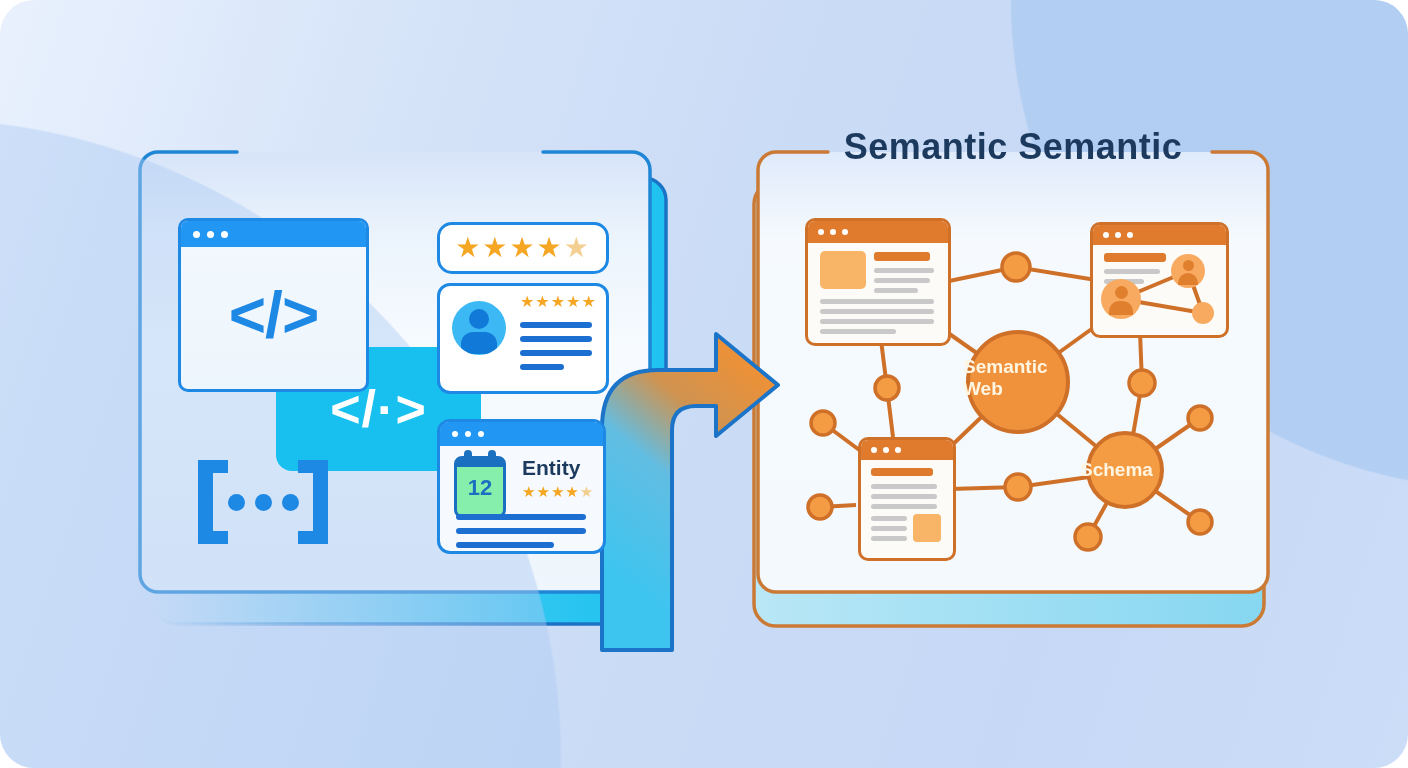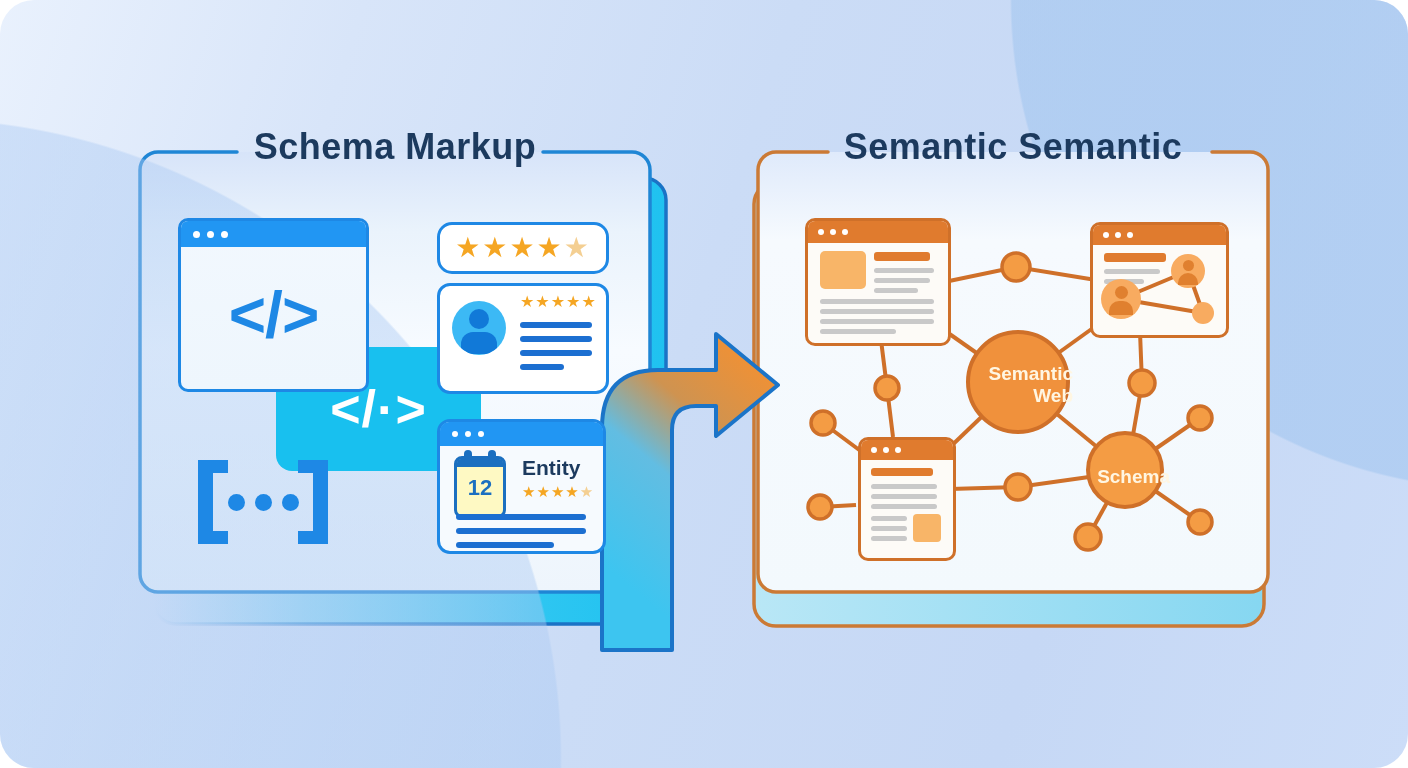--- a/index.html
+++ b/index.html
@@ -49,41 +49,41 @@
   .brk{position:absolute;top:8px;width:30px;height:84px;box-sizing:border-box;}
   .brk.l{left:0;border-left:15px solid #1e88e5;border-top:13px solid #1e88e5;border-bottom:13px solid #1e88e5;}
   .brk.r{right:0;border-right:15px solid #1e88e5;border-top:13px solid #1e88e5;border-bottom:13px solid #1e88e5;}
   .brk-dots{position:absolute;left:0;right:0;top:42px;display:flex;justify-content:center;gap:10px;}
   .brk-dots i{width:17px;height:17px;border-radius:50%;background:#1e88e5;}
 
   
   .event{position:absolute;left:437px;top:419px;width:163px;height:129px;background:#f6fafe;
     border:3px solid #1e88e5;border-radius:13px;overflow:visible;z-index:5;}
   .event .bbar{height:24px;border-radius:9px 9px 0 0;}
-  .cal{position:absolute;left:14px;top:34px;width:46px;height:56px;background:#fef9c3;
+  .cal{position:absolute;left:14px;top:34px;width:46px;height:56px;background:#86efac;
     border:3px solid #1b6fc0;border-radius:8px;}
   .cal-strip{position:absolute;top:0;left:0;right:0;height:8px;background:#1b6fc0;border-radius:4px 4px 0 0;}
   .cal-pin{position:absolute;top:-9px;width:8px;height:14px;border-radius:4px;background:#1b6fc0;}
   .cal-date{position:absolute;left:0;right:0;top:16px;text-align:center;color:#1b6fc0;font-size:22px;font-weight:bold;}
   .ev-label{position:absolute;left:82px;top:34px;color:#1c3a5e;font-size:21px;font-weight:bold;}
   .event .stars{position:absolute;left:82px;top:62px;font-size:15px;letter-spacing:1px;}
 
   
   .ocard{position:absolute;background:#fdfbf7;border:3.5px solid #cf7029;border-radius:10px;overflow:hidden;z-index:5;}
   .obar{background:#e07b2e;display:flex;align-items:center;gap:6px;padding-left:10px;}
   .odot{width:6px;height:6px;border-radius:50%;background:#ffffff;}
   .oline{position:absolute;border-radius:3px;background:#e07b2e;}
   .gline{position:absolute;border-radius:3px;background:#c9c9c9;}
   .oimg{position:absolute;background:#f8b568;border-radius:5px;}
   .pnode{position:absolute;border-radius:50%;background:#f8ab60;overflow:hidden;}
   .pn-head{border-radius:50%;background:#e0802f;margin:0 auto;}
   .pn-body{border-radius:10px 10px 0 0;background:#e0802f;margin:2px auto 0;}
 
   
-  .hub-label{position:absolute;text-align:right;color:#fff6e2;font-weight:bold;z-index:6;margin-top:7px;}
+  .hub-label{position:absolute;text-align:left;color:#fff6e2;font-weight:bold;z-index:6;}
 </style>
 </head>
 <body>
 
 <div class="canvas">
 
   <svg class="layer" width="1408" height="768" viewBox="0 0 1408 768">
     <defs>
       <linearGradient id="bandL" gradientUnits="userSpaceOnUse" x1="154" y1="0" x2="666" y2="0">
         <stop offset="0" stop-color="#56cdf2" stop-opacity="0"></stop>
@@ -151,21 +151,20 @@
       <circle cx="1200" cy="418" r="12"></circle>
       <circle cx="1200" cy="522" r="12"></circle>
       <circle cx="1088" cy="537" r="13"></circle>
     </g>
     <circle cx="1018" cy="382" r="50" fill="#f0913c" stroke="#cf7029" stroke-width="4"></circle>
     <circle cx="1125" cy="470" r="37" fill="#f49c44" stroke="#cf7029" stroke-width="4"></circle>
 
     <path d="M 602,650 L 602,428 Q 602,370 658,370 L 716,370 L 716,334 L 778,385 L 716,436 L 716,406 L 696,406 Q 672,406 672,430 L 672,650 Z" fill="url(#arrowG)" stroke="#1b74c8" stroke-width="4" stroke-linejoin="round"></path>
   </svg>
 
-  <div class="panel-title" style="left:140px;">Schema Markup</div>
   <div class="panel-title" style="left:758px;">Semantic Semantic</div>
 
   <div class="bwin" style="left:178px;top:218px;width:185px;height:168px;">
     <div class="bbar">
       <span class="dot"></span>
       <span class="dot"></span>
       <span class="dot"></span>
     </div>
     <div class="code-glyph">&lt;/&gt;</div>
   </div>

